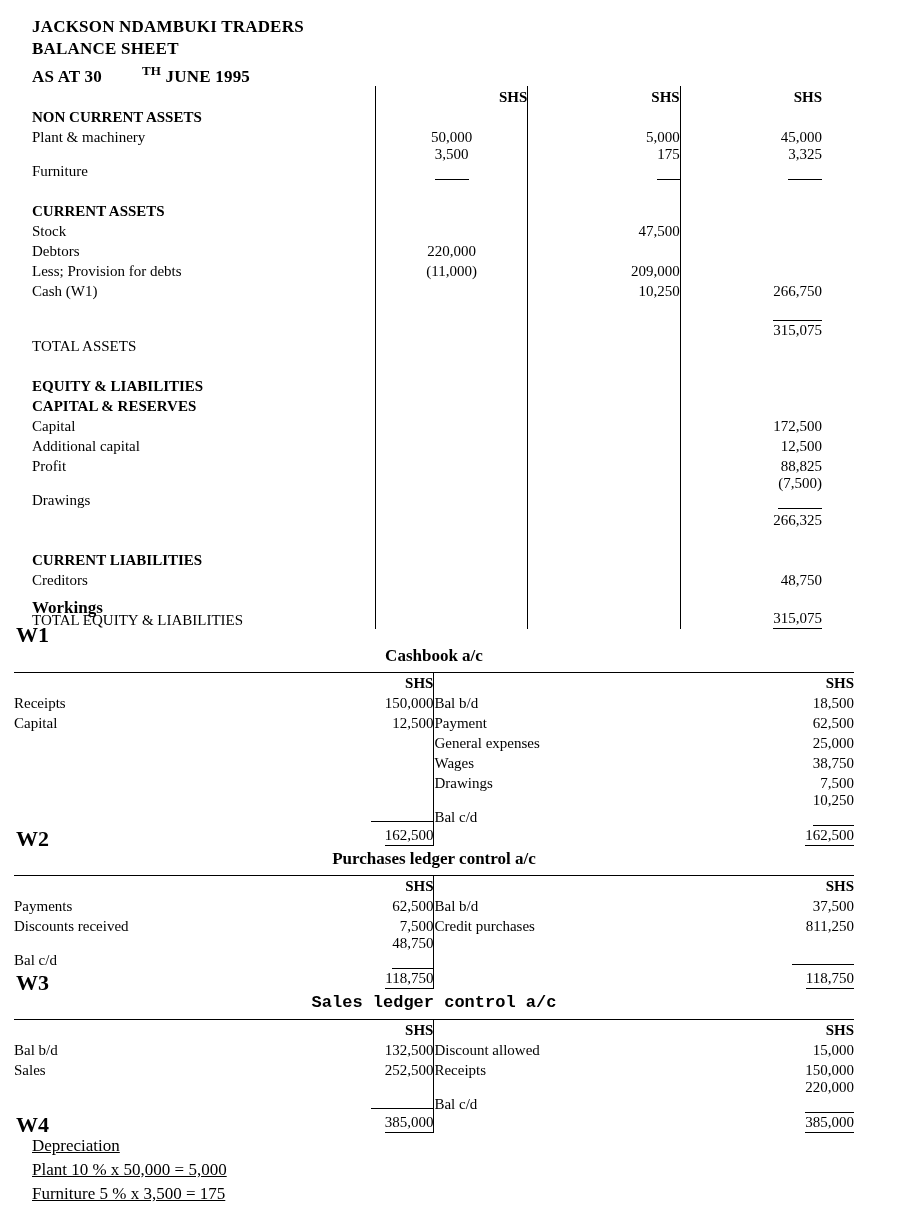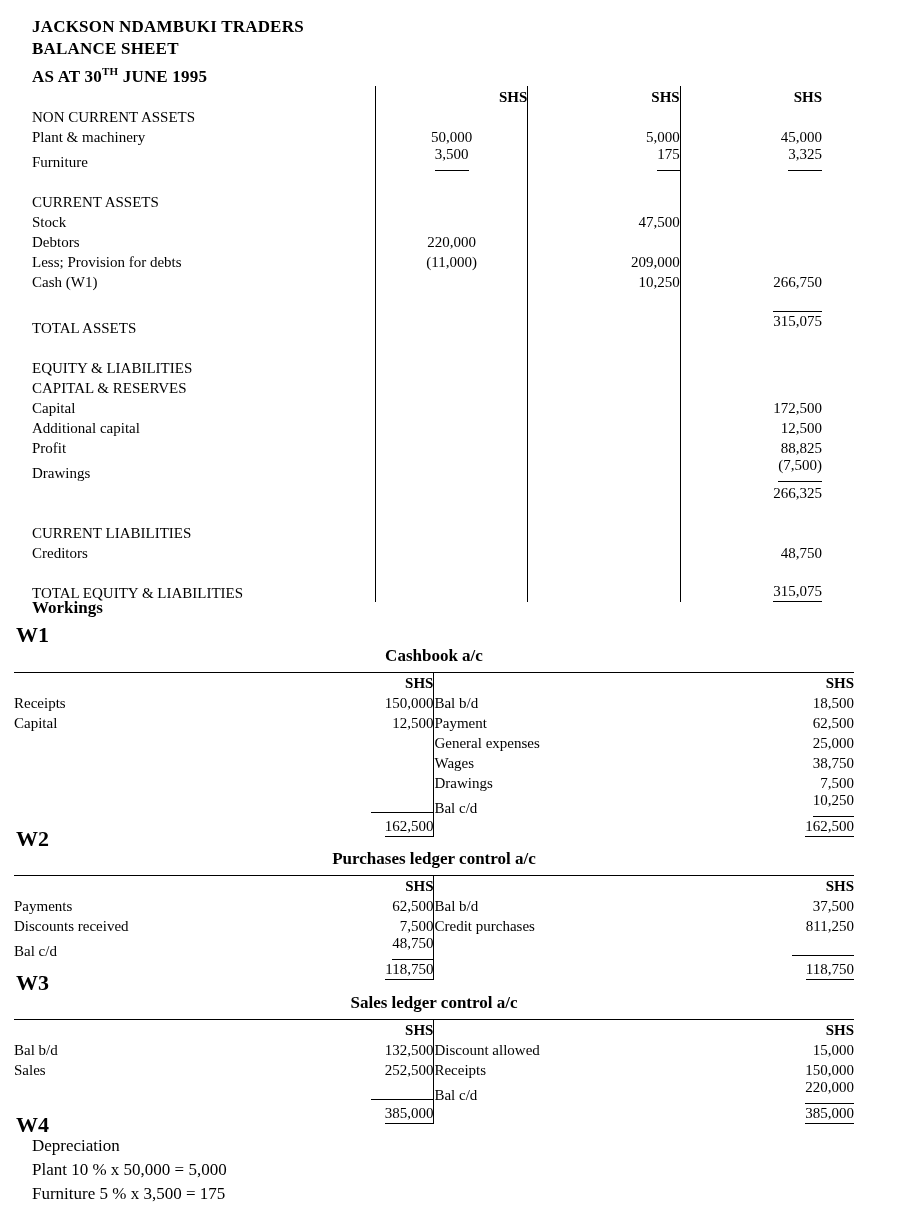--- a/index.html
+++ b/index.html
@@ -26,21 +26,21 @@
   .title-block {
     position: absolute;
     left: 32px;
     top: 16px;
     font-weight: bold;
     font-size: 17px;
     line-height: 22px;
     letter-spacing: 0.2px;
   }
   .title-line { white-space: nowrap; }
-  sup.sup { font-size: 11px; vertical-align: super; }
+  sup.sup { font-size: 13px; vertical-align: super; margin-left: 40px; }
 
   
   .bs {
     position: absolute;
     left: 32px;
     top: 86px;
     width: 790px;
     border-collapse: collapse;
     font-size: 15px;
   }
@@ -54,26 +54,26 @@
   .c-n1 { width: 150px; text-align: center; padding-right: 6px; }
   .c-n2 { width: 150px; text-align: right; padding-right: 6px; }
   .c-n3 { width: 140px; text-align: right; padding-right: 2px; }
 
   .vline-1 { border-left: 1.6px solid #000; }
   .vline-2 { border-left: 1.6px solid #000; }
   .vline-3 { border-left: 1.6px solid #000; }
 
   .hdr { font-weight: bold; text-align: right; padding-right: 6px; }
   .hdr3 { font-weight: bold; text-align: right; padding-right: 2px; }
-  .caps-bold { font-weight: normal; margin-top: 12px; }
+  .caps-bold { font-weight: bold; margin-top: 12px; }
   .row-h10 { height: 14px; }
   .indent1 { padding-left: 10px; }
 
   
-  .num-ul { display: inline-block; border-bottom: 1.3px solid #000; padding-bottom: 7px; }
+  .num-ul { display: inline-block; border-bottom: 1.3px solid #000; padding-bottom: 16px; }
   .num-dbl { display: inline-block; border-bottom: 1.3px solid #000; padding-bottom: 1px; }
 
   
   .workings-head {
     position: absolute;
     left: 32px;
     font-weight: bold;
     font-size: 17px;
   }
   .w-label {
@@ -406,21 +406,21 @@
       <td class="ta-l"></td>
       <td class="ta-ln"><span class="num-dbl">118,750</span></td>
       <td class="ta-r"></td>
       <td class="ta-rn"><span class="num-dbl">118,750</span></td>
     </tr>
   </tbody>
     </table>
 
   <div class="w-label" style="top:970px;">W3</div>
 
-  <div class="acct-title" style="left:14px; width:840px; top:993px;">Sales ledger control a/c</div>
+  <div class="acct-title" style="left:14px; width:840px; top:993px;font-family:Liberation Mono, monospace;">Sales ledger control a/c</div>
   <div class="hr-full" style="top:1019px;"></div>
   <table class="tacct" style="top:1019px;">
     <tbody>
         <tr>
       <td class="ta-l"></td>
       <td class="ta-ln shs-b">SHS</td>
       <td class="ta-r"></td>
       <td class="ta-rn shs-b">SHS</td>
     </tr>
     <tr>
@@ -444,19 +444,19 @@
     <tr>
       <td class="ta-l"></td>
       <td class="ta-ln"><span class="num-dbl">385,000</span></td>
       <td class="ta-r"></td>
       <td class="ta-rn"><span class="num-dbl">385,000</span></td>
     </tr>
   </tbody>
     </table>
 
   <div class="w-label" style="top:1112px;">W4</div>
-  <div class="w4-block" style="top:1134px;">
+  <div class="w4-block" style="top:1134px;text-decoration:underline;">
     <div class="ln">Depreciation</div>
     <div class="ln">Plant  10 % x  50,000 = 5,000</div>
     <div class="ln">Furniture  5 % x 3,500 = 175</div>
   </div>
 
 </div>
 
 </body></html>

